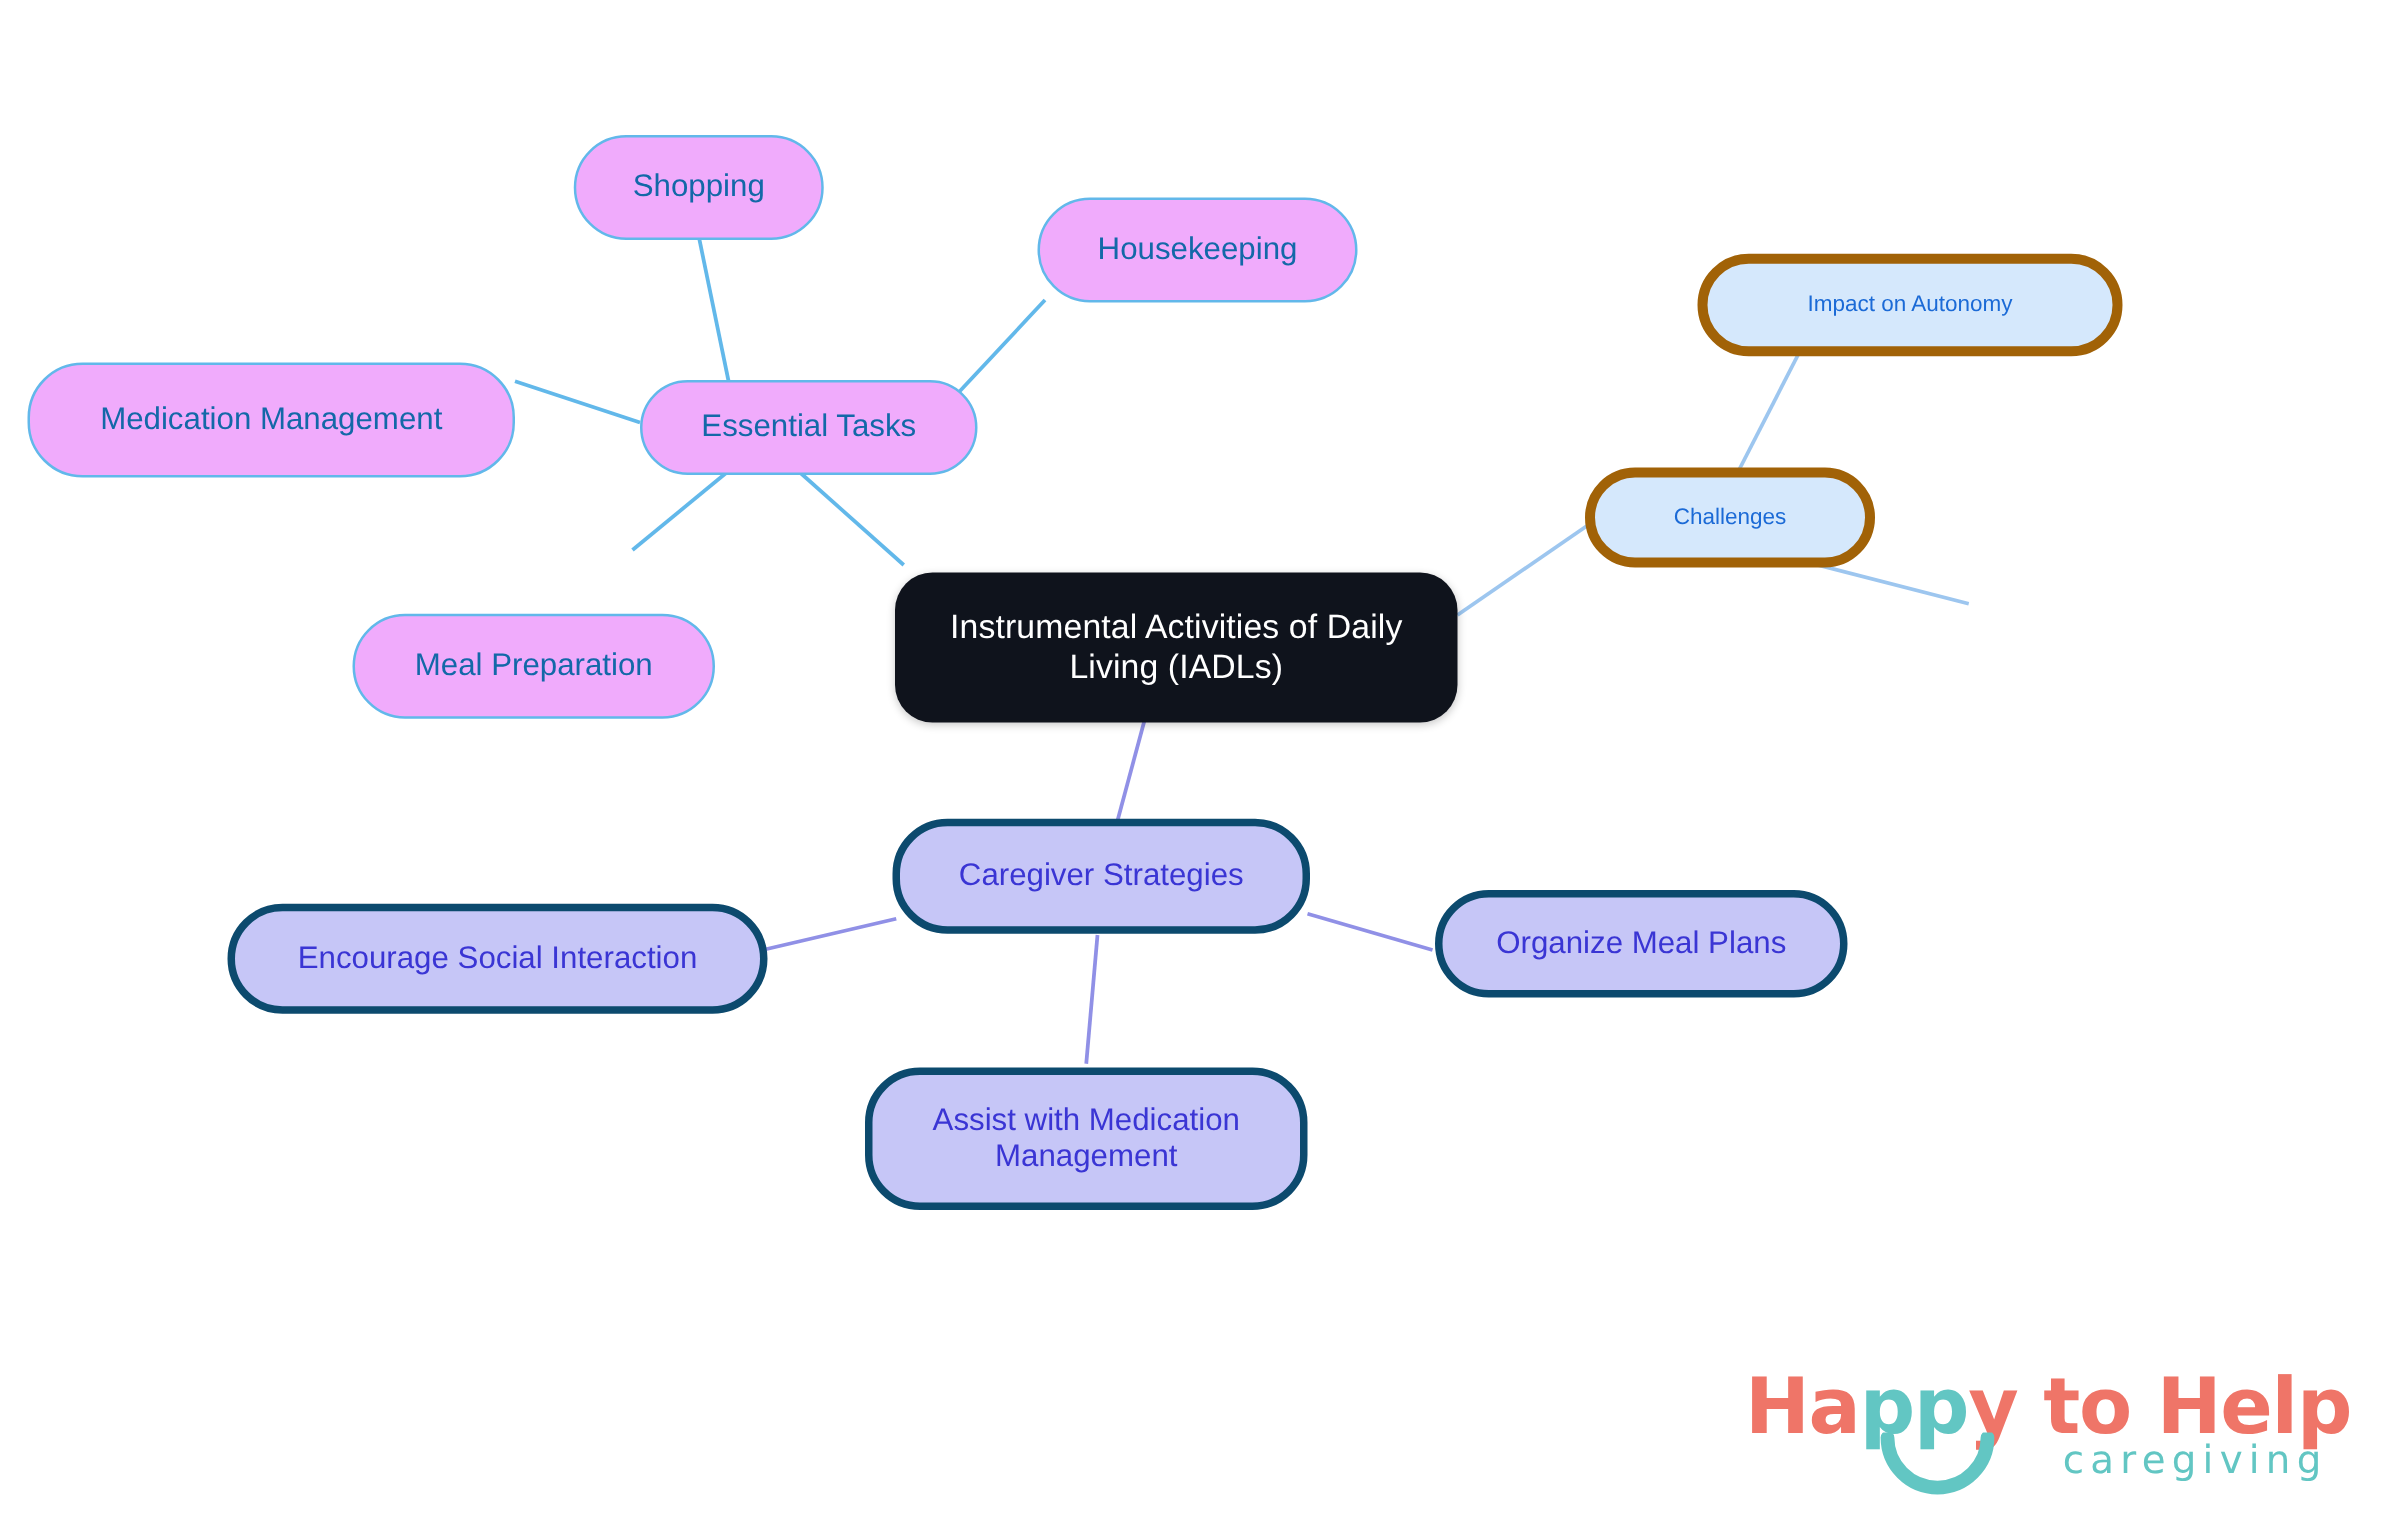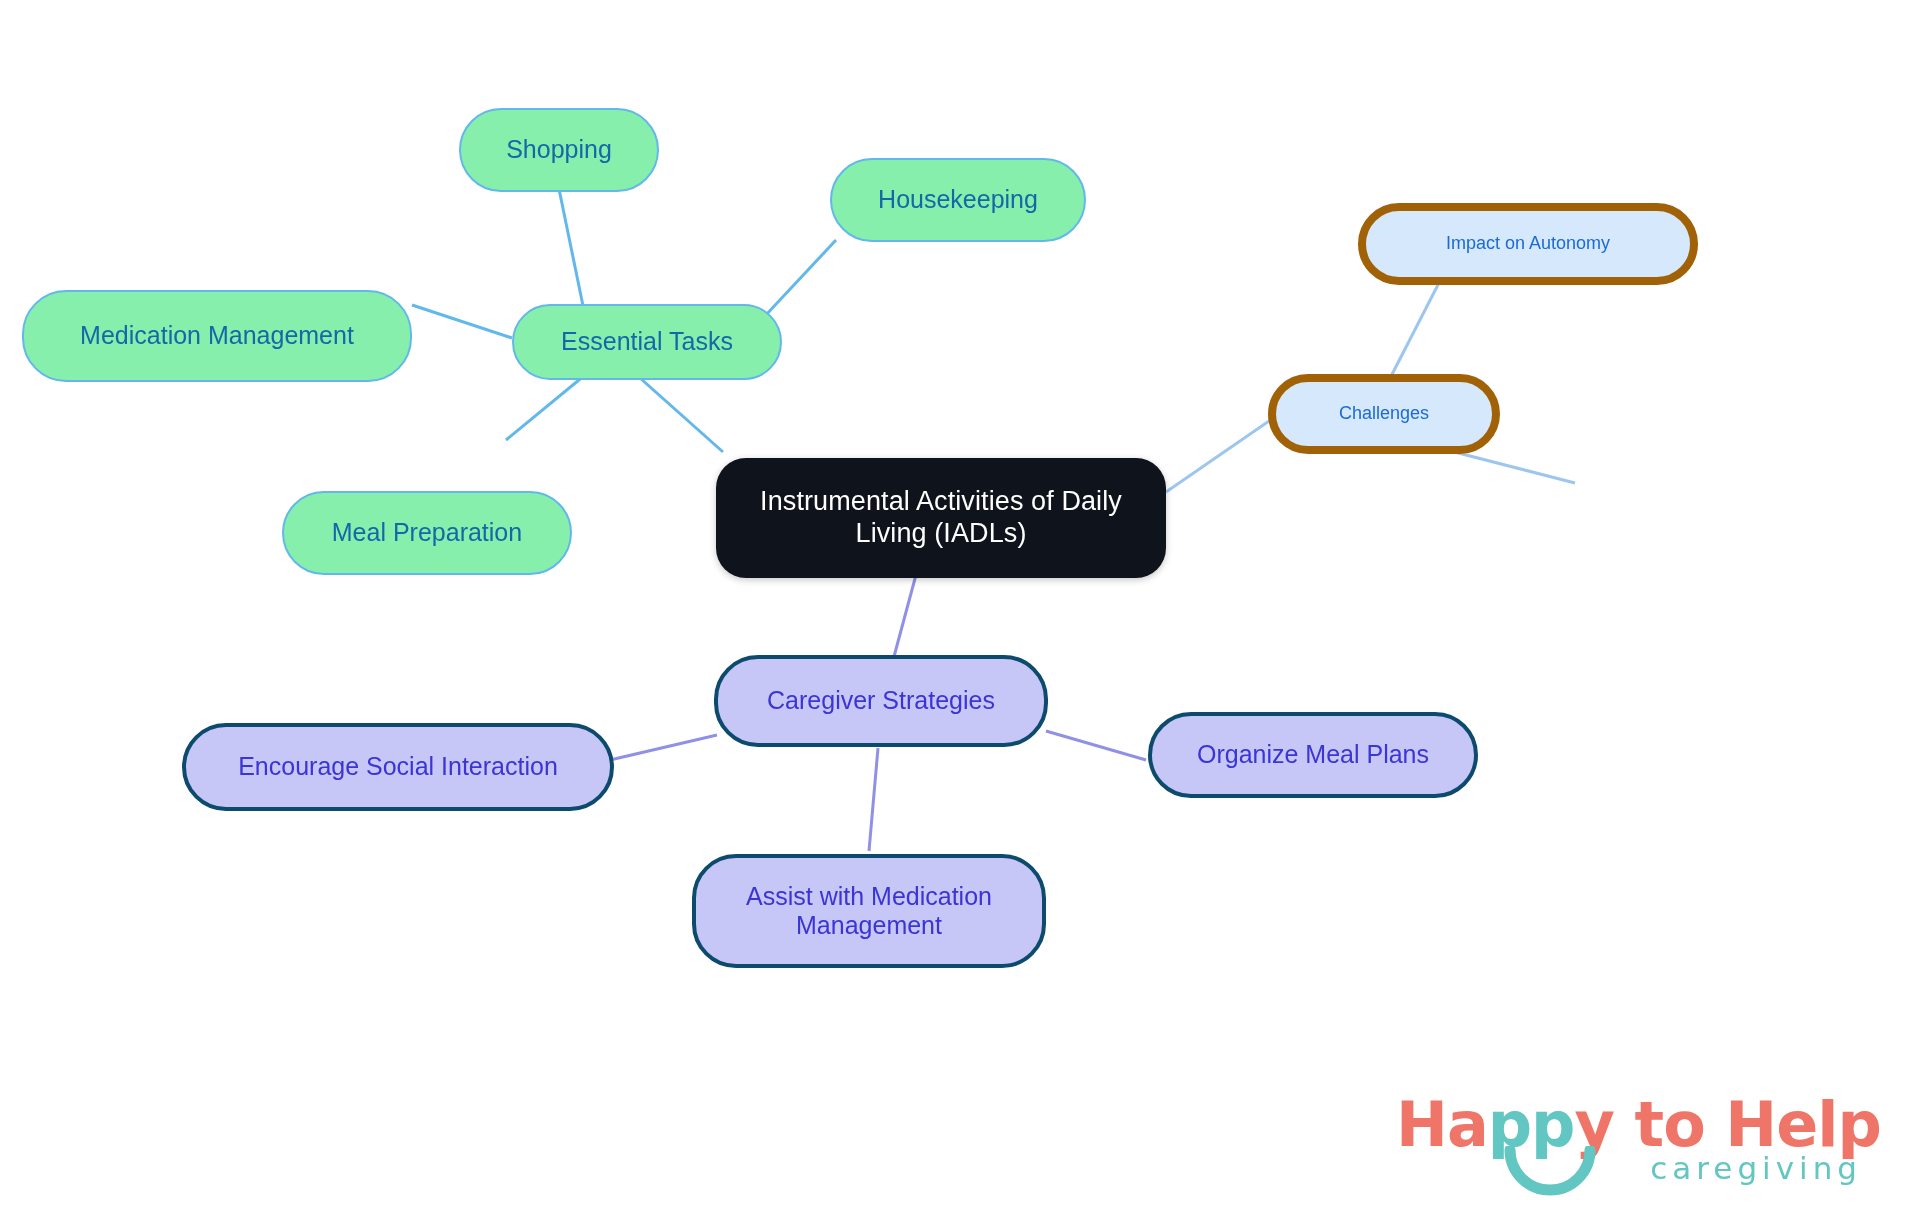--- a/index.html
+++ b/index.html
@@ -44,38 +44,38 @@
     background: #0f131c;
     color: #ffffff;
     border-radius: 30px;
     font-size: 27px;
     font-weight: 400;
     letter-spacing: 0.1px;
     box-shadow: 0 2px 7px rgba(0,0,0,0.22);
   }
   
   .node-blue {
-    background: #86efac;
+    background: #f0abfc;
     border: 2px solid #62b8ea;
     color: #1368a8;
     border-radius: 44px;
     font-size: 25px;
   }
   
   .node-paleblue {
     background: #d5e8fc;
     border: 8px solid #a16207;
     color: #1b6ad6;
     border-radius: 44px;
     font-size: 18px;
   }
   
   .node-purple {
     background: #c6c6f7;
-    border: 4px solid #0c4a6e;
+    border: 6px solid #0c4a6e;
     color: #3a35d4;
     border-radius: 44px;
     font-size: 25px;
   }
   
   #logo {
     position: absolute;
     left: 1396px;
     top: 1088px;
     width: 470px;

